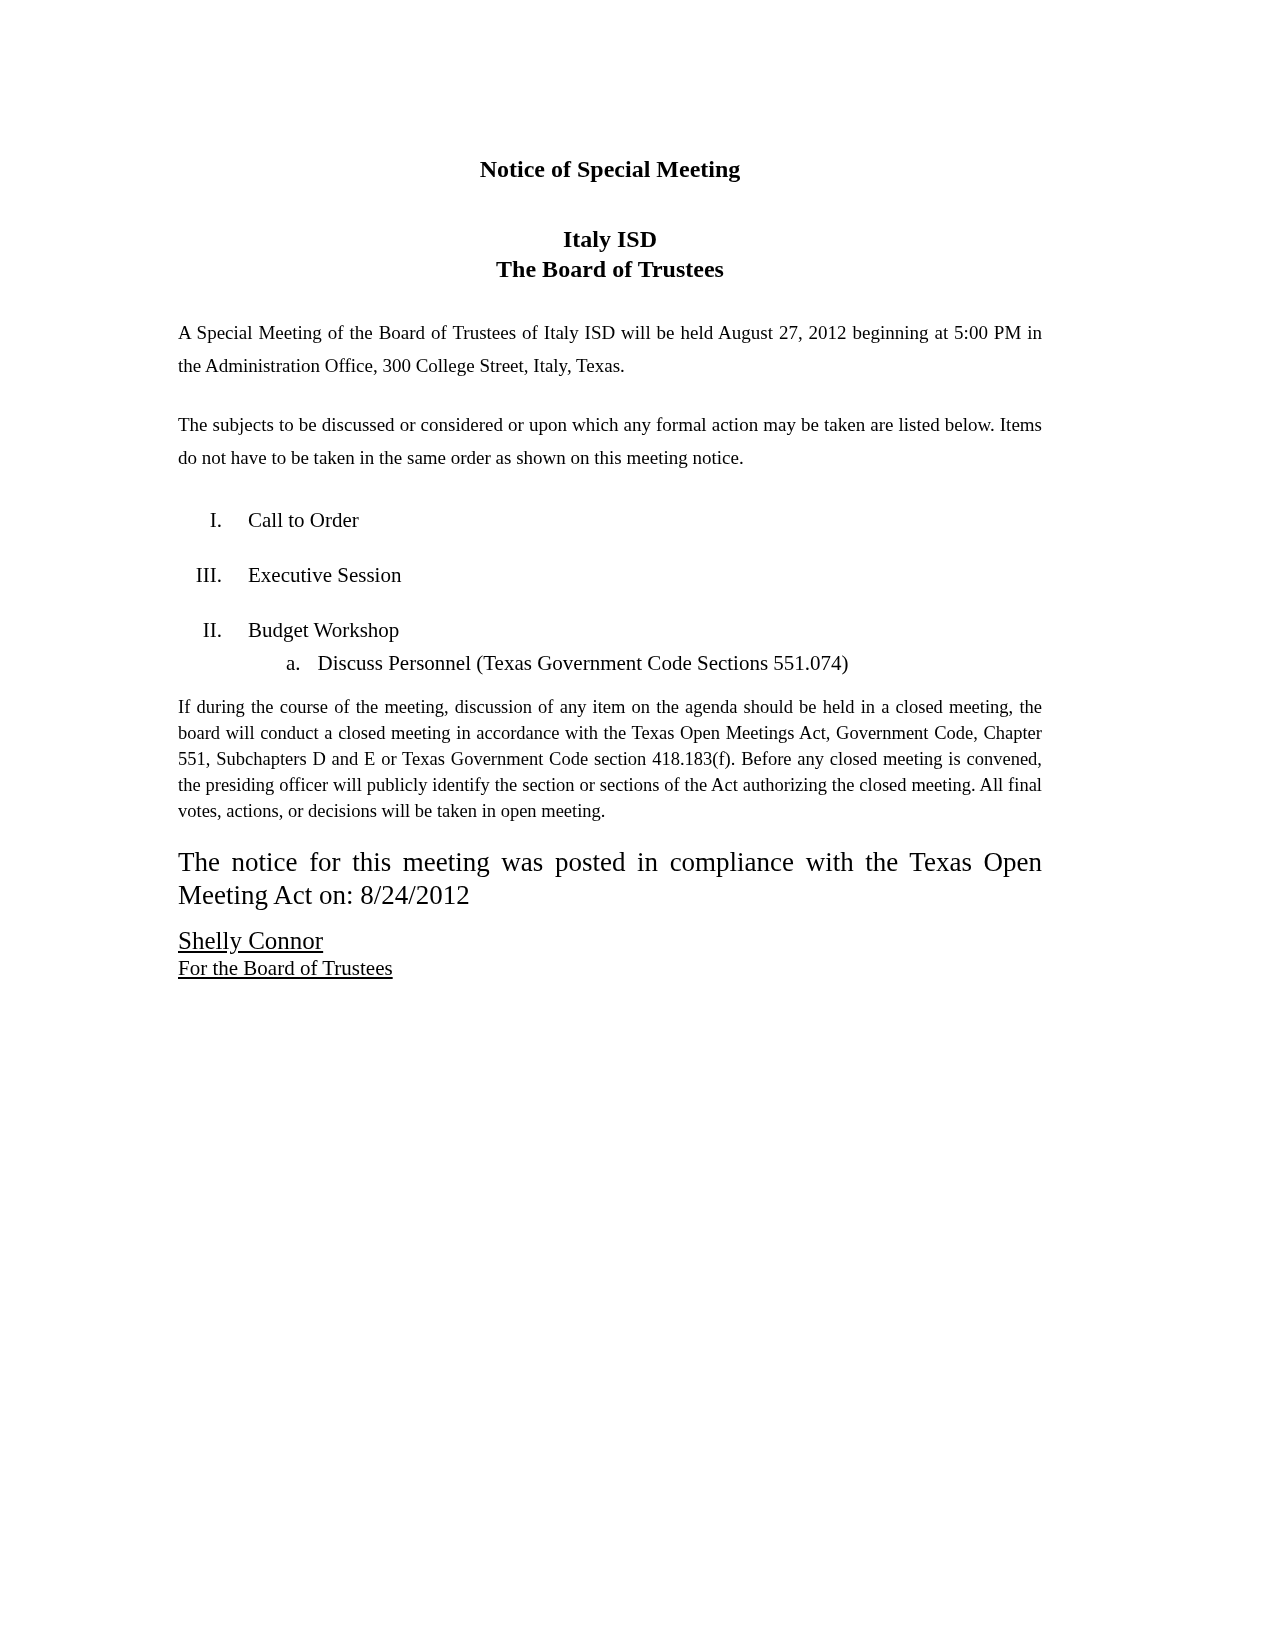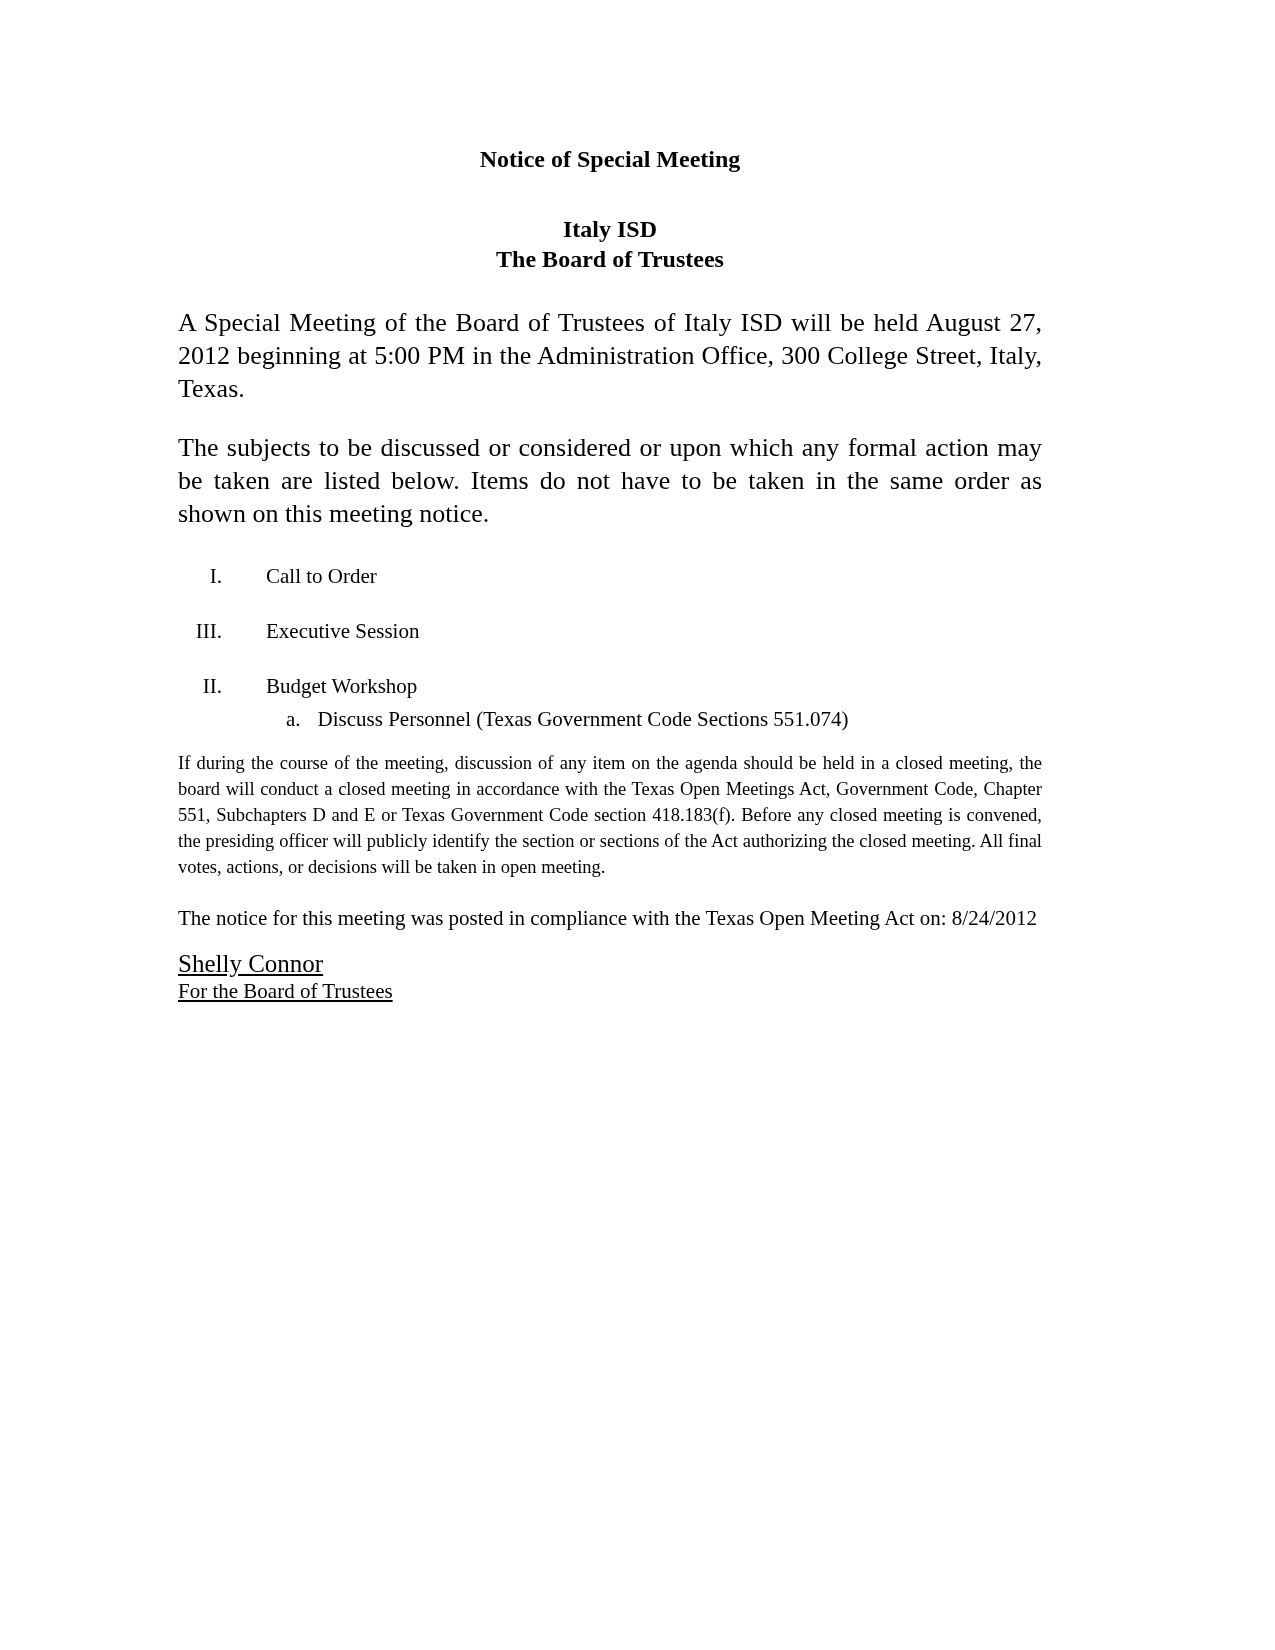--- a/index.html
+++ b/index.html
@@ -14,81 +14,81 @@
   .page {
     position: relative;
     width: 1275px;
     height: 1650px;
     background: #ffffff;
     overflow: hidden;
   }
   .content {
     position: absolute;
     left: 178px;
-    top: 4px;
+    top: 14px;
     width: 864px;
   }
   .doc-title {
     margin-top: 141px;
     text-align: center;
     font-weight: bold;
     font-size: 24px;
     line-height: 1.2;
   }
   .doc-subtitle {
     margin-top: 40px;
     text-align: center;
     font-weight: bold;
     font-size: 24px;
     line-height: 1.25;
   }
   .para {
-    font-size: 26px;
+    font-size: 19px;
     line-height: 33px;
     text-align: justify;
   }
   .intro-para   { margin-top: 32px; }
   .subjects-para{ margin-top: 26px; }
   .agenda {
     margin-top: 30px;
     font-size: 21px;
   }
   .agenda-item {
     display: flex;
     margin-top: 22px;
     line-height: 33px;
   }
   .agenda-numeral {
     width: 44px;
     text-align: right;
     flex: 0 0 44px;
   }
   .agenda-label {
-    margin-left: 44px;
+    margin-left: 26px;
   }
   .agenda-subitem {
     display: flex;
     line-height: 33px;
   }
   .agenda-sub-marker {
     margin-left: 108px;
     flex: 0 0 auto;
   }
   .agenda-sub-label {
     margin-left: 17px;
   }
   .fineprint-para {
     margin-top: 14px;
     font-size: 18.5px;
     line-height: 26px;
     text-align: justify;
   }
   .posting-para {
     margin-top: 22px;
-    font-size: 21px;
+    font-size: 27px;
     line-height: 33px;
     text-align: justify;
   }
   .signature-name {
     margin-top: 17px;
     font-size: 25px;
     text-decoration: underline;
     line-height: 24px;
   }
   .signature-role {

